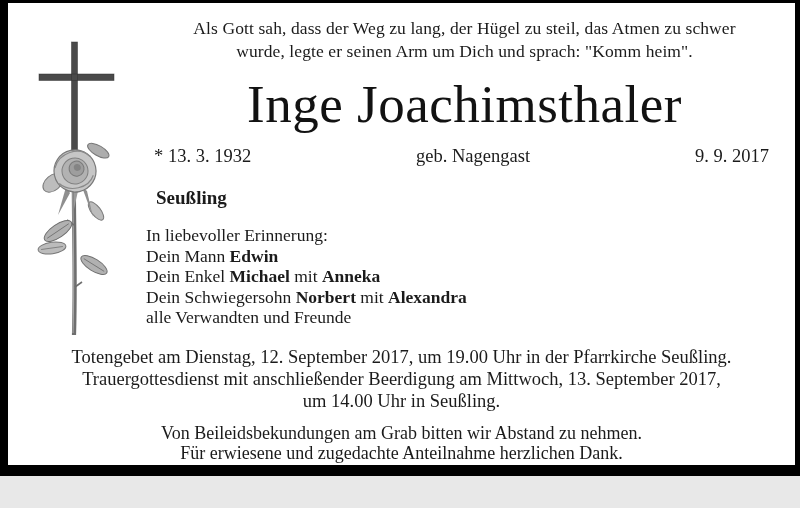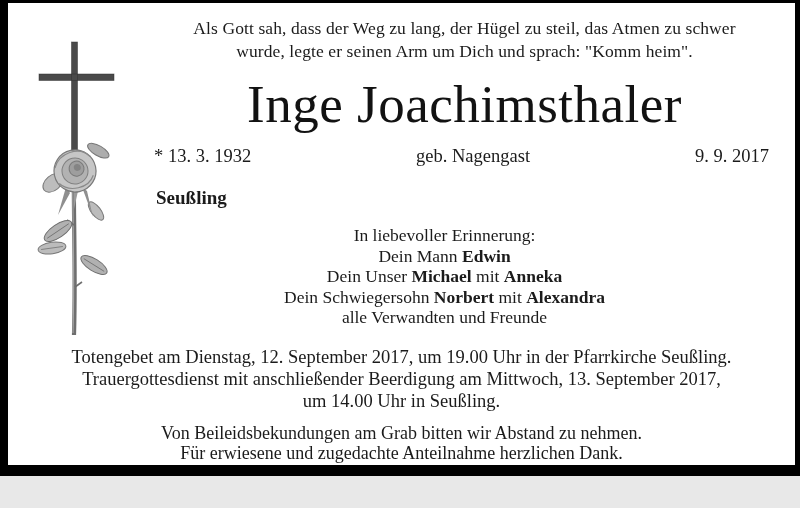--- a/index.html
+++ b/index.html
@@ -69,21 +69,21 @@
   .place {
     margin-top: 17px;
     margin-left: 10px;
     font-size: 19px;
     font-weight: 700;
     line-height: 25px;
   }
 
   .mourners {
     margin-top: 15px;
-    text-align: center;
+    text-align: left;
     font-size: 17.5px;
     line-height: 20.5px;
     padding-right: 40px;
   }
   .mourners b { font-weight: 700; }
 
   .schedule {
     margin-top: 18px;
     text-align: center;
     font-size: 18.5px;
@@ -169,21 +169,21 @@
         <span class="birth">* 13. 3. 1932</span>
         <span class="maiden">geb. Nagengast</span>
         <span class="death">9. 9. 2017</span>
       </div>
 
       <div class="place">Seußling</div>
 
       <div class="mourners">
         <div>In liebevoller Erinnerung:</div>
         <div><span>Dein Mann </span><b>Edwin</b></div>
-        <div><span>Dein Unser </span><b>Michael</b><span> mit </span><b>Anneka</b></div>
+        <div><span>Dein Enkel </span><b>Michael</b><span> mit </span><b>Anneka</b></div>
         <div><span>Dein Schwiegersohn </span><b>Norbert</b><span> mit </span><b>Alexandra</b></div>
         <div>alle Verwandten und Freunde</div>
       </div>
     </div>
 
     <div class="schedule">
       <div>Totengebet am Dienstag, 12. September 2017, um 19.00 Uhr in der Pfarrkirche Seußling.</div>
       <div>Trauergottesdienst mit anschließender Beerdigung am Mittwoch, 13. September 2017,</div>
       <div>um 14.00 Uhr in Seußling.</div>
     </div>

